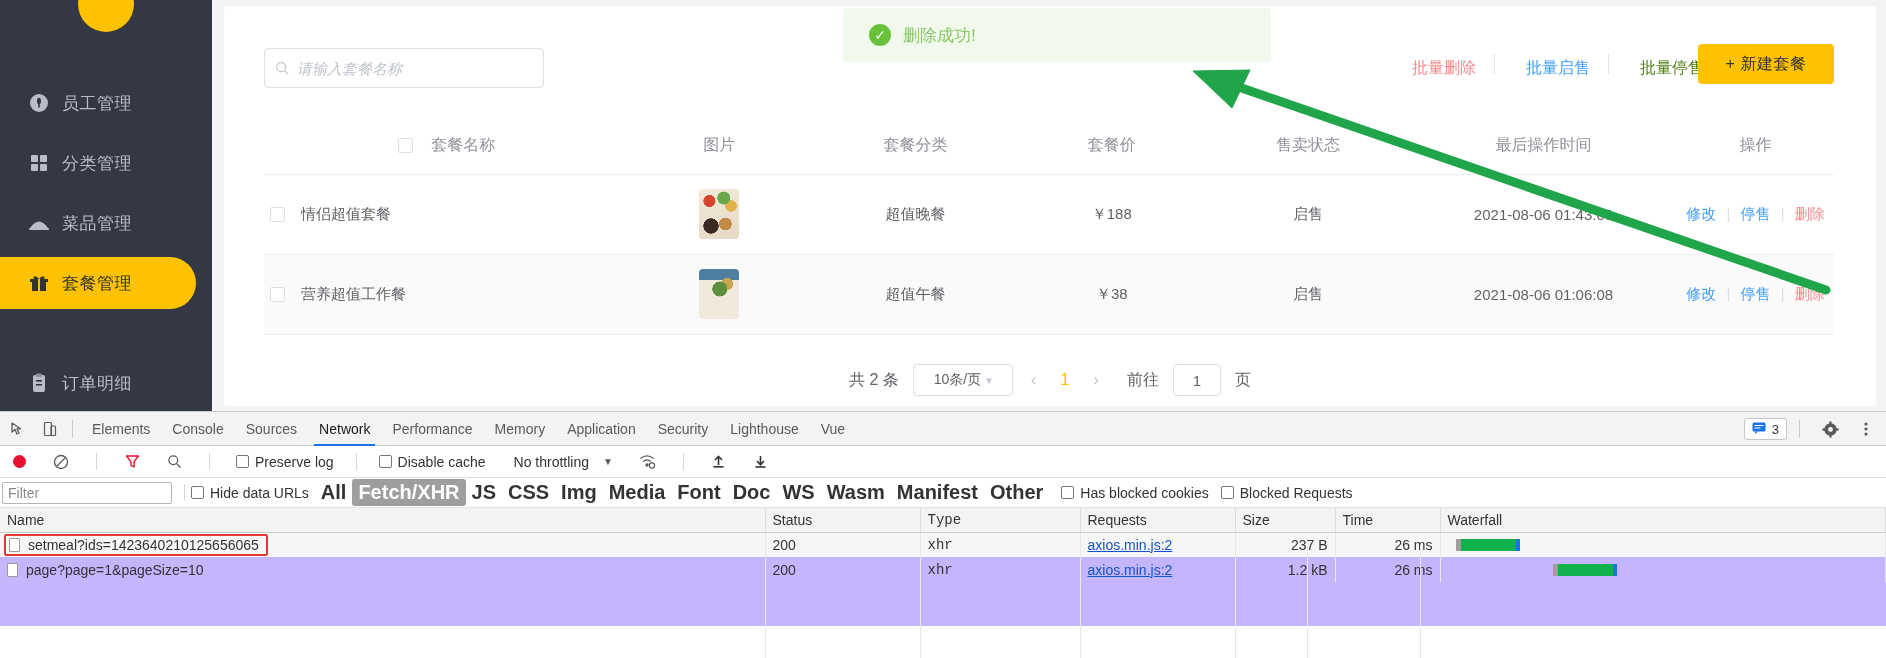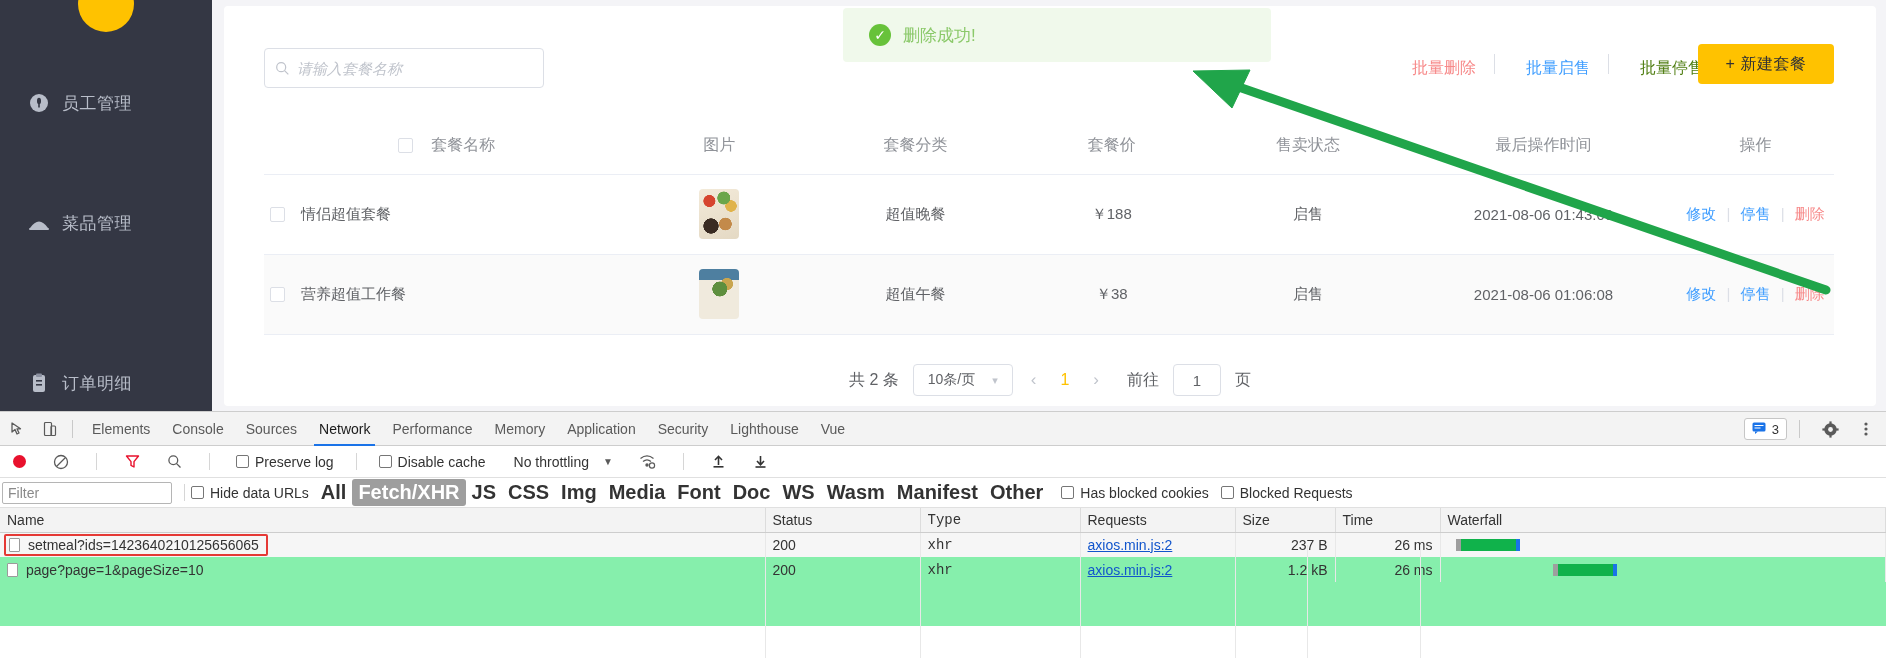--- a/index.html
+++ b/index.html
@@ -142,38 +142,38 @@
 
   
   #pager {
     position: absolute; left: 0; right: 0; top: 358px;
     display: flex; justify-content: center; align-items: center; gap: 14px;
     font-size: 16px; color: #606266;
   }
   #pager .sel {
     width: 100px; height: 32px; border: 1px solid #dcdfe6; border-radius: 4px;
     display: flex; align-items: center; justify-content: space-between;
-    padding: 0 14px; font-size: 14px; color: #606266; cursor: pointer;
+    padding: 0 20px; font-size: 14px; color: #606266; cursor: pointer;
   }
   #pager .arrow { color: #c0c4cc; font-size: 17px; cursor: pointer; padding: 0 4px; }
   #pager .pnum { color: #ffc200; font-size: 16px; cursor: pointer; padding: 0 6px; }
   #pager .jump-in {
     width: 48px; height: 32px; border: 1px solid #dcdfe6; border-radius: 4px;
     text-align: center; font-size: 15px; color: #606266; outline: none;
     font-family: "Liberation Sans", "DejaVu Sans", sans-serif;
   }
 
   
   #anno { position: absolute; left: 0; top: 0; width: 1886px; height: 411px;
           pointer-events: none; }
 
   
   #devtools {
     position: absolute; left: 0; top: 411px; width: 1886px; height: 215px;
-    background: #86efac;
+    background: #c4b5fd;
     font-family: "Liberation Sans", "DejaVu Sans", sans-serif;
     border-top: 1px solid #cdcdcd;
   }
   #dt-tabs {
     position: relative; height: 34px; background: #f3f3f3;
     border-bottom: 1px solid #cdcdcd; display: flex; align-items: center;
   }
   .dt-icbtn {
     width: 28px; height: 28px; margin-left: 4px;
     display: flex; align-items: center; justify-content: center; cursor: pointer;
@@ -286,31 +286,54 @@
         <span class="nav-ico">
           <svg viewBox="0 0 22 22">
               <circle cx="11" cy="11" r="9" fill="#b8bdc9"></circle>
               <ellipse cx="11" cy="9" rx="2" ry="3.2" fill="#343744"></ellipse>
               <rect x="10.2" y="11.5" width="1.6" height="4" fill="#343744"></rect>
             </svg>
         </span>
         <span>员工管理</span>
       </div>
 
+      <div class="nav-item" style="top:137px">
+        <span class="nav-ico">
+          <svg viewBox="0 0 22 22">
+              <rect x="3" y="3" width="7" height="7" rx="1" fill="#b8bdc9"></rect>
+              <rect x="12" y="3" width="7" height="7" rx="1" fill="#b8bdc9"></rect>
+              <rect x="3" y="12" width="7" height="7" rx="1" fill="#b8bdc9"></rect>
+              <rect x="12" y="12" width="7" height="7" rx="1" fill="#b8bdc9"></rect>
+            </svg>
+        </span>
+        <span>分类管理</span>
+      </div>
 
       <div class="nav-item" style="top:197px">
         <span class="nav-ico">
           <svg viewBox="0 0 22 22">
               <path d="M2 16 Q11 3 20 16 Z" fill="#b8bdc9"></path>
               <rect x="1" y="16" width="20" height="2" rx="1" fill="#b8bdc9"></rect>
             </svg>
         </span>
         <span>菜品管理</span>
       </div>
 
+      <div class="nav-item active" style="top:257px">
+        <span class="nav-ico">
+          <svg viewBox="0 0 22 22">
+              <rect x="2" y="7" width="18" height="3" fill="#333"></rect>
+              <rect x="4" y="10" width="14" height="9" fill="#333"></rect>
+              <rect x="10" y="7" width="2" height="12" fill="#ffc200"></rect>
+              <path d="M11 7 Q7 2 5 6 Q6 7.5 11 7Z" fill="#333"></path>
+              <path d="M11 7 Q15 2 17 6 Q16 7.5 11 7Z" fill="#333"></path>
+            </svg>
+        </span>
+        <span>套餐管理</span>
+      </div>
 
       <div class="nav-item" style="top:357px">
         <span class="nav-ico">
           <svg viewBox="0 0 22 22">
               <rect x="5" y="3" width="12" height="17" rx="2" fill="#b8bdc9"></rect>
               <rect x="8" y="1.5" width="6" height="3.5" rx="1" fill="#8b90a0"></rect>
               <rect x="8" y="8" width="6" height="1.6" fill="#343744"></rect>
               <rect x="8" y="12" width="6" height="1.6" fill="#343744"></rect>
             </svg>
         </span>

